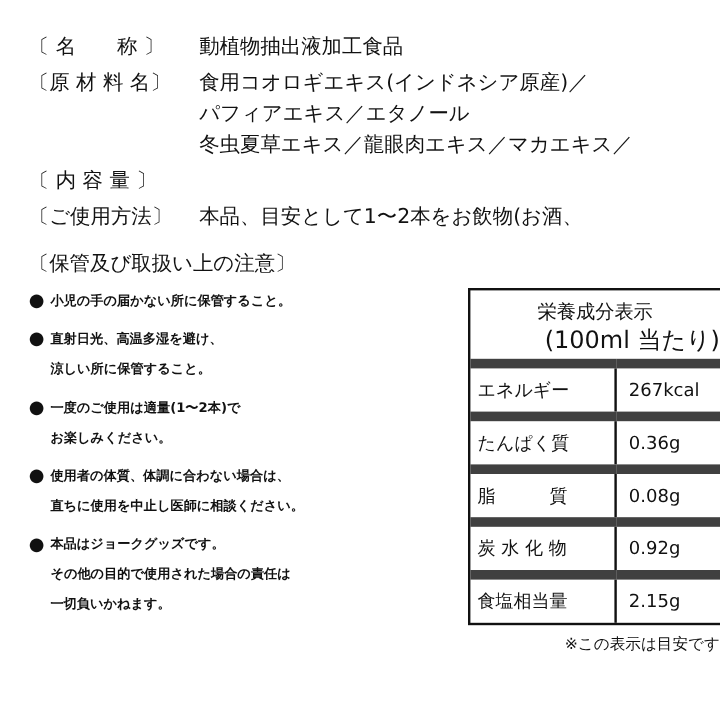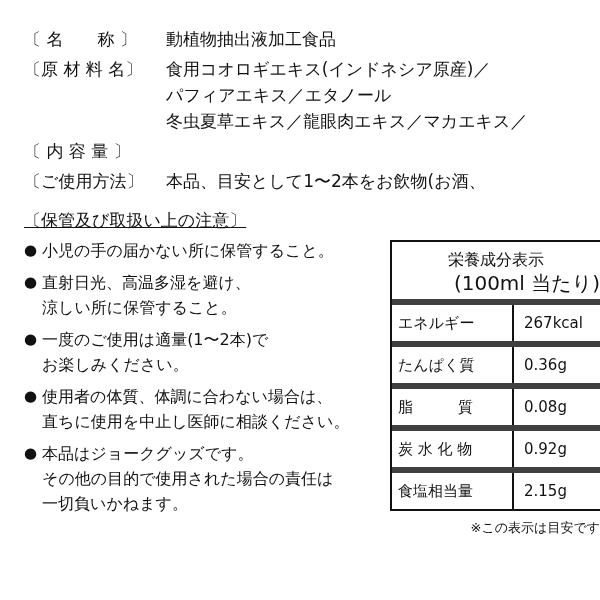--- a/index.html
+++ b/index.html
@@ -47,21 +47,20 @@
   .spec-value .ln {
     display: block;
     white-space: pre;
   }
 
   
   .notice-head {
     margin-top: 14px;
     font-size: 17px;
     line-height: 24px;
-    text-decoration: underline;
   }
 
   
   .lower {
     display: flex;
     align-items: flex-start;
     margin-top: 6px;
   }
   .notice-col {
     flex: 0 0 auto;
@@ -77,22 +76,23 @@
     width: 18px;
     font-size: 15px;
     line-height: 25px;
     color: #111;
   }
   .bullet::before {
     content: "\25CF";
   }
   .notice-text {
     flex: 1 1 auto;
-    font-size: 16px;
+    font-size: 11px;
     line-height: 25px;
+    font-weight: bold;
   }
   .notice-text .ln {
     display: block;
     white-space: pre;
   }
 
   
   .nutri-col {
     flex: 1 1 auto;
     padding-left: 14px;
@@ -113,21 +113,21 @@
     text-align: right;
     font-size: 20px;
     line-height: 20px;
     padding-bottom: 6px;
   }
   table.nutri {
     border-collapse: collapse;
     width: 100%;
   }
   table.nutri td {
-    border-top: 6px solid #404040;
+    border-top: 8px solid #404040;
     font-size: 15px;
     padding: 7px 6px;
     height: 22px;
   }
   table.nutri td.k {
     width: 108px;
     border-right: 2px solid #111;
     white-space: pre;
     text-align: left;
   }

